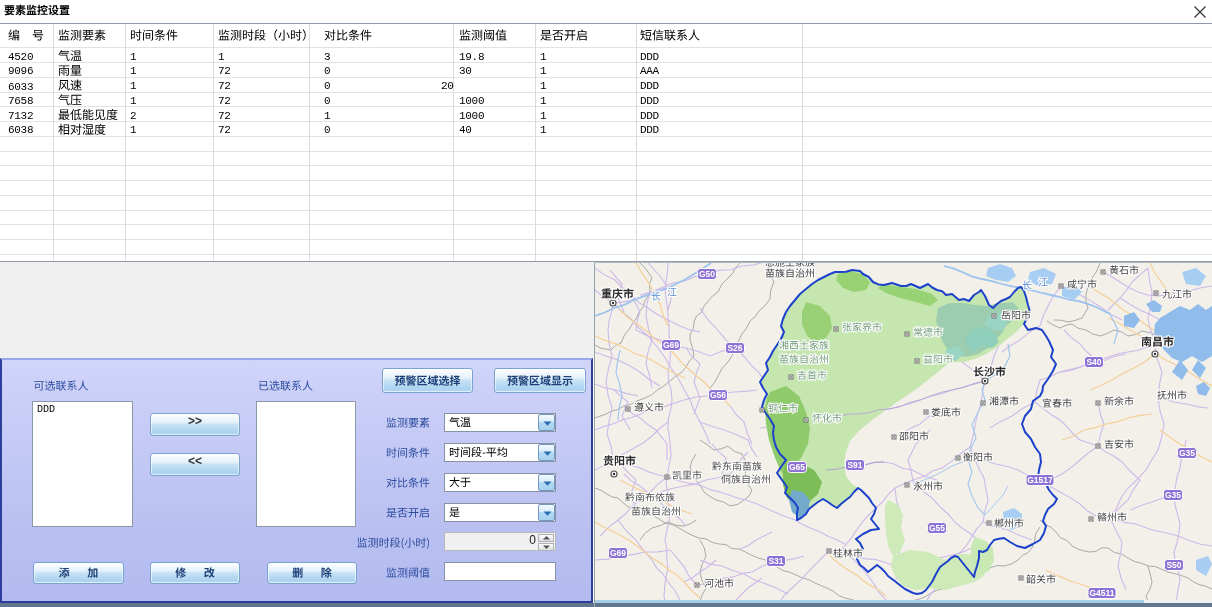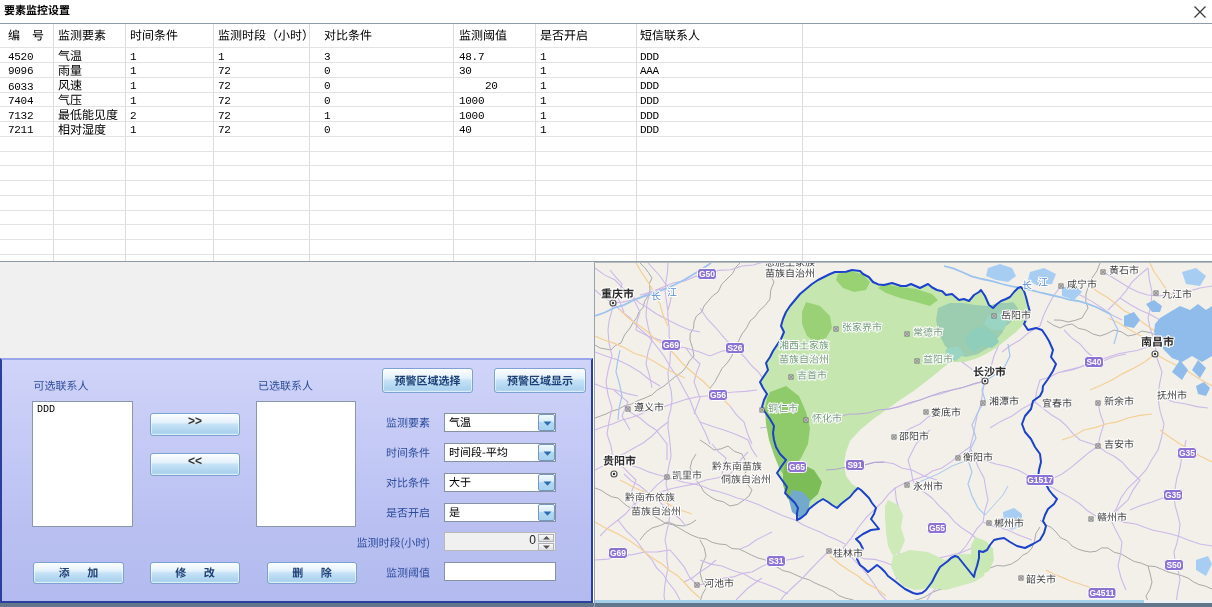--- a/index.html
+++ b/index.html
@@ -37,52 +37,52 @@
 <div class="abs" style="left:213px;top:24px;width:1px;height:237px;background:#dcdcdc"></div>
 <div class="abs" style="left:309px;top:24px;width:1px;height:237px;background:#dcdcdc"></div>
 <div class="abs" style="left:453px;top:24px;width:1px;height:237px;background:#dcdcdc"></div>
 <div class="abs" style="left:535px;top:24px;width:1px;height:237px;background:#dcdcdc"></div>
 <div class="abs" style="left:636px;top:24px;width:1px;height:237px;background:#dcdcdc"></div>
 <div class="abs" style="left:802px;top:24px;width:1px;height:237px;background:#dcdcdc"></div>
 <div class="abs num" style="left:8px;top:49.5px">4520</div>
 <div class="abs num" style="left:130px;top:49.5px">1</div>
 <div class="abs num" style="left:218px;top:49.5px">1</div>
 <div class="abs num" style="left:324px;top:49.5px">3</div>
-<div class="abs num" style="left:459px;top:49.5px">48.7</div>
+<div class="abs num" style="left:459px;top:49.5px">19.8</div>
 <div class="abs num" style="left:540px;top:49.5px">1</div>
 <div class="abs num" style="left:640px;top:49.5px">DDD</div>
 <div class="abs num" style="left:8px;top:64.2px">9096</div>
 <div class="abs num" style="left:130px;top:64.2px">1</div>
 <div class="abs num" style="left:218px;top:64.2px">72</div>
 <div class="abs num" style="left:324px;top:64.2px">0</div>
 <div class="abs num" style="left:459px;top:64.2px">30</div>
 <div class="abs num" style="left:540px;top:64.2px">1</div>
 <div class="abs num" style="left:640px;top:64.2px">AAA</div>
 <div class="abs num" style="left:8px;top:80px">6033</div>
 <div class="abs num" style="left:130px;top:79.0px">1</div>
 <div class="abs num" style="left:218px;top:79.0px">72</div>
 <div class="abs num" style="left:324px;top:79.0px">0</div>
-<div class="abs num" style="left:485px;top:79.0px">20</div>
+<div class="abs num" style="left:441px;top:79.0px">20</div>
 <div class="abs num" style="left:540px;top:79.0px">1</div>
 <div class="abs num" style="left:640px;top:79.0px">DDD</div>
-<div class="abs num" style="left:8px;top:93.8px">7404</div>
+<div class="abs num" style="left:8px;top:93.8px">7658</div>
 <div class="abs num" style="left:130px;top:93.8px">1</div>
 <div class="abs num" style="left:218px;top:93.8px">72</div>
 <div class="abs num" style="left:324px;top:93.8px">0</div>
 <div class="abs num" style="left:459px;top:93.8px">1000</div>
 <div class="abs num" style="left:540px;top:93.8px">1</div>
 <div class="abs num" style="left:640px;top:93.8px">DDD</div>
 <div class="abs num" style="left:8px;top:108.5px">7132</div>
 <div class="abs num" style="left:130px;top:108.5px">2</div>
 <div class="abs num" style="left:218px;top:108.5px">72</div>
 <div class="abs num" style="left:324px;top:108.5px">1</div>
 <div class="abs num" style="left:459px;top:108.5px">1000</div>
 <div class="abs num" style="left:540px;top:108.5px">1</div>
 <div class="abs num" style="left:640px;top:108.5px">DDD</div>
-<div class="abs num" style="left:8px;top:123.2px">7211</div>
+<div class="abs num" style="left:8px;top:123.2px">6038</div>
 <div class="abs num" style="left:130px;top:123.2px">1</div>
 <div class="abs num" style="left:218px;top:123.2px">72</div>
 <div class="abs num" style="left:324px;top:123.2px">0</div>
 <div class="abs num" style="left:459px;top:123.2px">40</div>
 <div class="abs num" style="left:540px;top:123.2px">1</div>
 <div class="abs num" style="left:640px;top:123.2px">DDD</div>
 <div class="abs" style="left:0;top:262px;width:594px;height:96px;background:#f0f0f0"></div>
 <div class="abs" style="left:0;top:358px;width:593px;height:245px;background:linear-gradient(180deg,#d0d4f9 0%,#c6cbf6 30%,#b9c0f1 70%,#b3baef 100%);border:2px solid #2c3f9d;border-top-color:#9aa6ea;box-sizing:border-box"></div>
 <div class="abs" style="left:0;top:603px;width:1212px;height:4px;background:#62778c"></div>
 <div class="abs" style="left:595px;top:600px;width:617px;height:3px;background:#eff1f2"></div>

